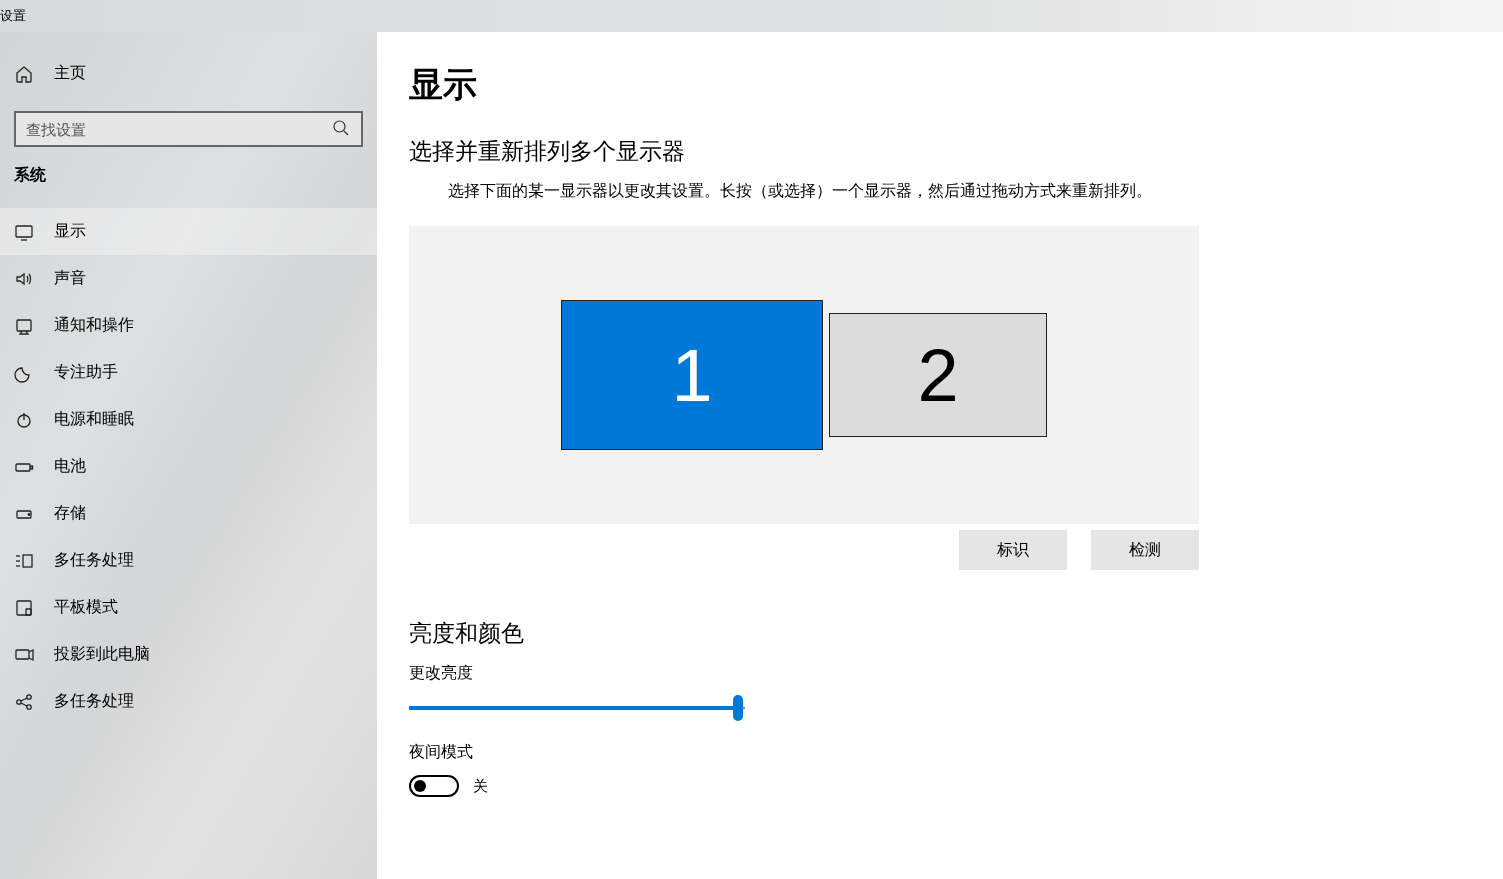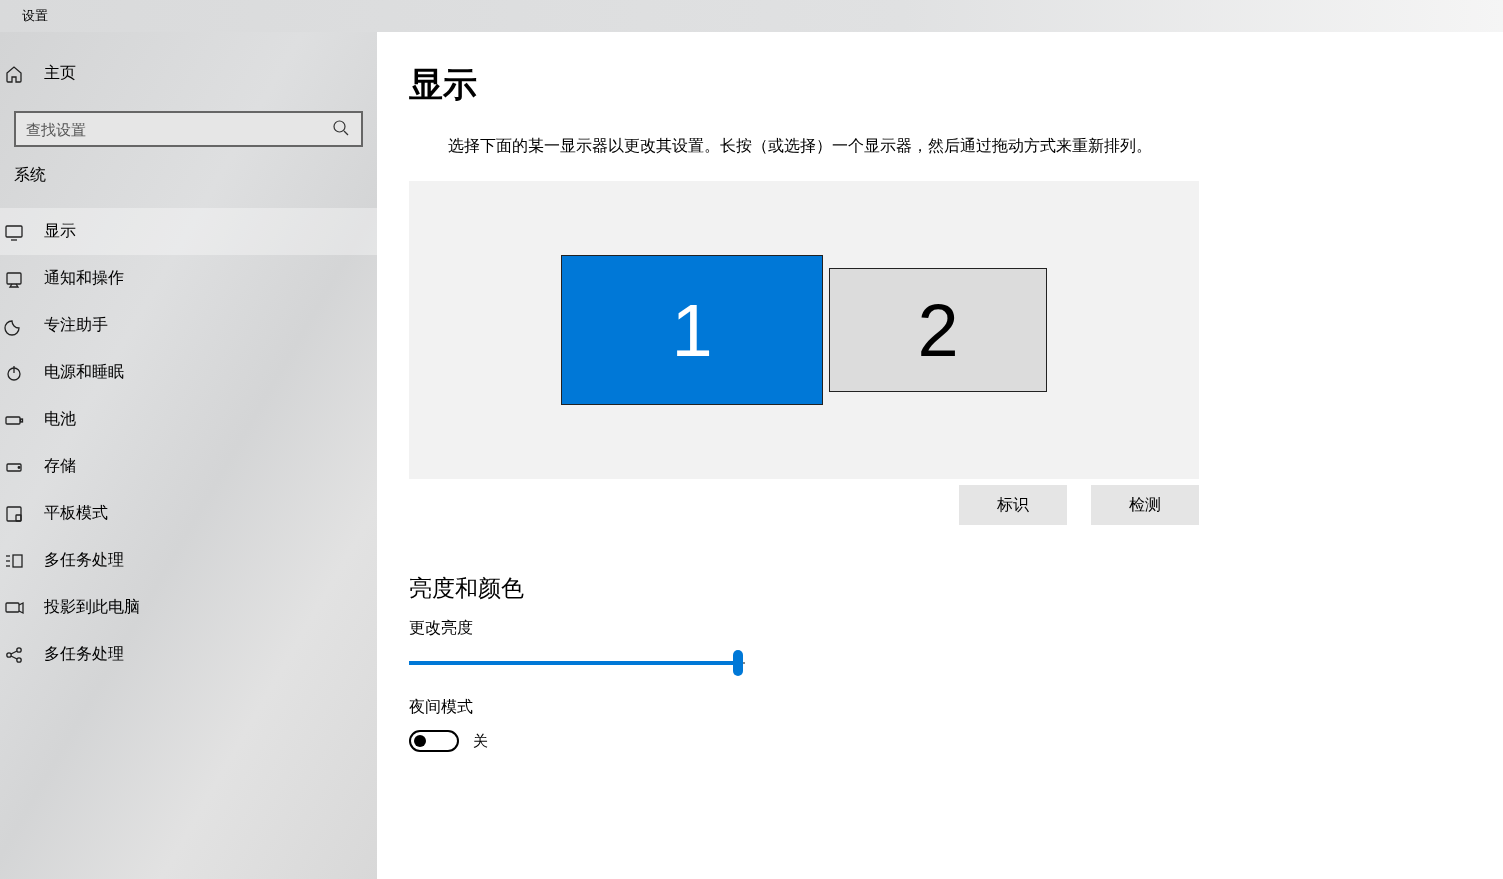--- a/index.html
+++ b/index.html
@@ -11,36 +11,36 @@
     width: 1503px;
     height: 879px;
     overflow: hidden;
     display: flex;
     flex-direction: column;
   }
   .titlebar {
     height: 32px;
     display: flex;
     align-items: center;
-    padding-left: 22px;
+    padding-left: 0;
     font-size: 13px;
     background: linear-gradient(to right, #d9dadb 0%, #e0e1e2 60%, #f5f5f5 100%);
   }
   .body-row { display: flex; flex: 1; min-height: 0; }
   .sidebar {
     width: 377px;
     background: linear-gradient(120deg, #d3d4d5 0%, #dedfe0 35%, #d4d5d6 55%, #e2e2e2 75%, #d8d8d8 100%);
     padding-top: 18px;
     overflow: hidden;
   }
   .nav-item {
     display: flex;
     align-items: center;
     height: 47px;
-    padding-left: 4px;
+    padding-left: 14px;
     gap: 20px;
     cursor: pointer;
     font-size: 16px;
   }
   .nav-item .icon-slot {
     width: 20px;
     display: flex;
     align-items: center;
     justify-content: center;
     color: #222;
@@ -63,21 +63,21 @@
     flex: 1;
     border: none;
     background: transparent;
     outline: none;
     font-size: 15px;
     color: #555;
   }
   .search-box input::placeholder { color: #555; }
   .section-header {
     padding: 0 14px 14px 14px;
-    font-weight: normal;
+    font-weight: bold;
     font-size: 16px;
   }
   .nav-list { margin-top: 8px; }
   .content {
     flex: 1;
     background: #fff;
     padding: 30px 40px 0 32px;
     overflow: auto;
   }
   h1.page-title { font-size: 34px; font-weight: 600; margin-bottom: 28px; }
@@ -179,20 +179,30 @@
       <div class="nav-item selected">
         <span class="icon-slot">
           <svg viewBox="0 0 20 20" fill="none" stroke="currentColor" stroke-width="1.3">
               <rect x="2" y="4" width="16" height="11" rx="1"></rect>
               <line x1="7" y1="18" x2="13" y2="18"></line>
             </svg>
         </span>
         <span>显示</span>
       </div>
 
+      <div class="nav-item">
+        <span class="icon-slot">
+          <svg viewBox="0 0 20 20" fill="none" stroke="currentColor" stroke-width="1.3">
+              <path d="M3 8v4h3l4 3V5L6 8H3z"></path>
+              <path d="M13 7c1 1 1 5 0 6"></path>
+              <path d="M15 5c2 2 2 8 0 10"></path>
+            </svg>
+        </span>
+        <span>声音</span>
+      </div>
 
       <div class="nav-item">
         <span class="icon-slot">
           <svg viewBox="0 0 20 20" fill="none" stroke="currentColor" stroke-width="1.3">
               <rect x="3" y="4" width="14" height="11" rx="1"></rect>
               <path d="M8 15l-2 3h8l-2-3"></path>
             </svg>
         </span>
         <span>通知和操作</span>
       </div>
@@ -227,42 +237,42 @@
       </div>
 
       <div class="nav-item">
         <span class="icon-slot">
           <svg viewBox="0 0 20 20" fill="none" stroke="currentColor" stroke-width="1.3">
               <rect x="3" y="7" width="14" height="7" rx="1"></rect>
               <circle cx="15" cy="10.5" r="0.8" fill="currentColor"></circle>
             </svg>
         </span>
         <span>存储</span>
-      </div>
-
-      <div class="nav-item">
-        <span class="icon-slot">
-          <svg viewBox="0 0 20 20" fill="none" stroke="currentColor" stroke-width="1.3">
-              <rect x="3" y="3" width="14" height="14" rx="1"></rect>
-              <rect x="12" y="11" width="5" height="6" rx="0.5"></rect>
-            </svg>
-        </span>
-        <span>平板模式</span>
       </div>
 
       <div class="nav-item">
         <span class="icon-slot">
           <svg viewBox="0 0 20 20" fill="none" stroke="currentColor" stroke-width="1.3">
               <line x1="2" y1="5" x2="6" y2="5"></line>
               <line x1="2" y1="10" x2="6" y2="10"></line>
               <line x1="2" y1="15" x2="6" y2="15"></line>
               <rect x="9" y="4" width="9" height="12"></rect>
             </svg>
         </span>
         <span>多任务处理</span>
+      </div>
+
+      <div class="nav-item">
+        <span class="icon-slot">
+          <svg viewBox="0 0 20 20" fill="none" stroke="currentColor" stroke-width="1.3">
+              <rect x="3" y="3" width="14" height="14" rx="1"></rect>
+              <rect x="12" y="11" width="5" height="6" rx="0.5"></rect>
+            </svg>
+        </span>
+        <span>平板模式</span>
       </div>
 
       <div class="nav-item">
         <span class="icon-slot">
           <svg viewBox="0 0 20 20" fill="none" stroke="currentColor" stroke-width="1.3">
               <rect x="2" y="5" width="13" height="9" rx="1"></rect>
               <path d="M15 7l4-2v10l-4-2"></path>
             </svg>
         </span>
         <span>投影到此电脑</span>
@@ -280,20 +290,21 @@
         </span>
         <span>多任务处理</span>
       </div>
 
     </div>
   </aside>
 
   <main class="content">
     <h1 class="page-title">显示</h1>
 
+    <h2 class="sub-title">选择并重新排列多个显示器</h2>
     <p class="desc">选择下面的某一显示器以更改其设置。长按（或选择）一个显示器，然后通过拖动方式来重新排列。</p>
 
     <div class="display-arrange">
       <div class="monitor primary">
         <span>1</span>
       </div>
       <div class="monitor secondary">
         <span>2</span>
       </div>
     </div>

